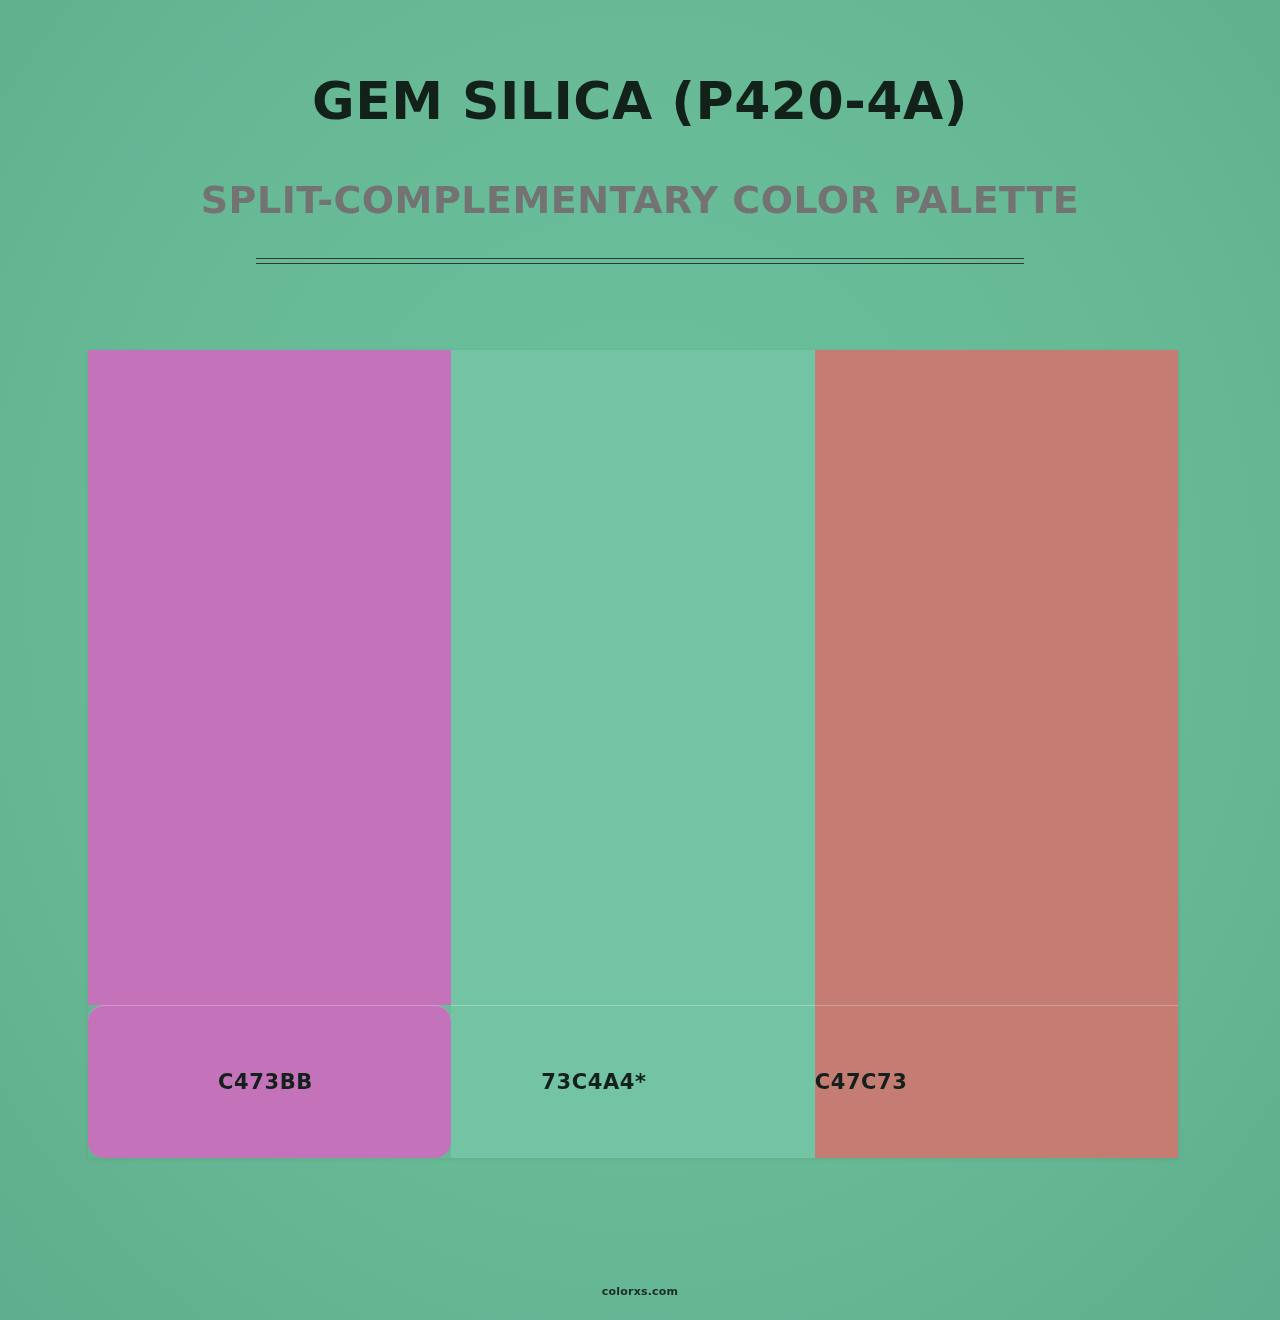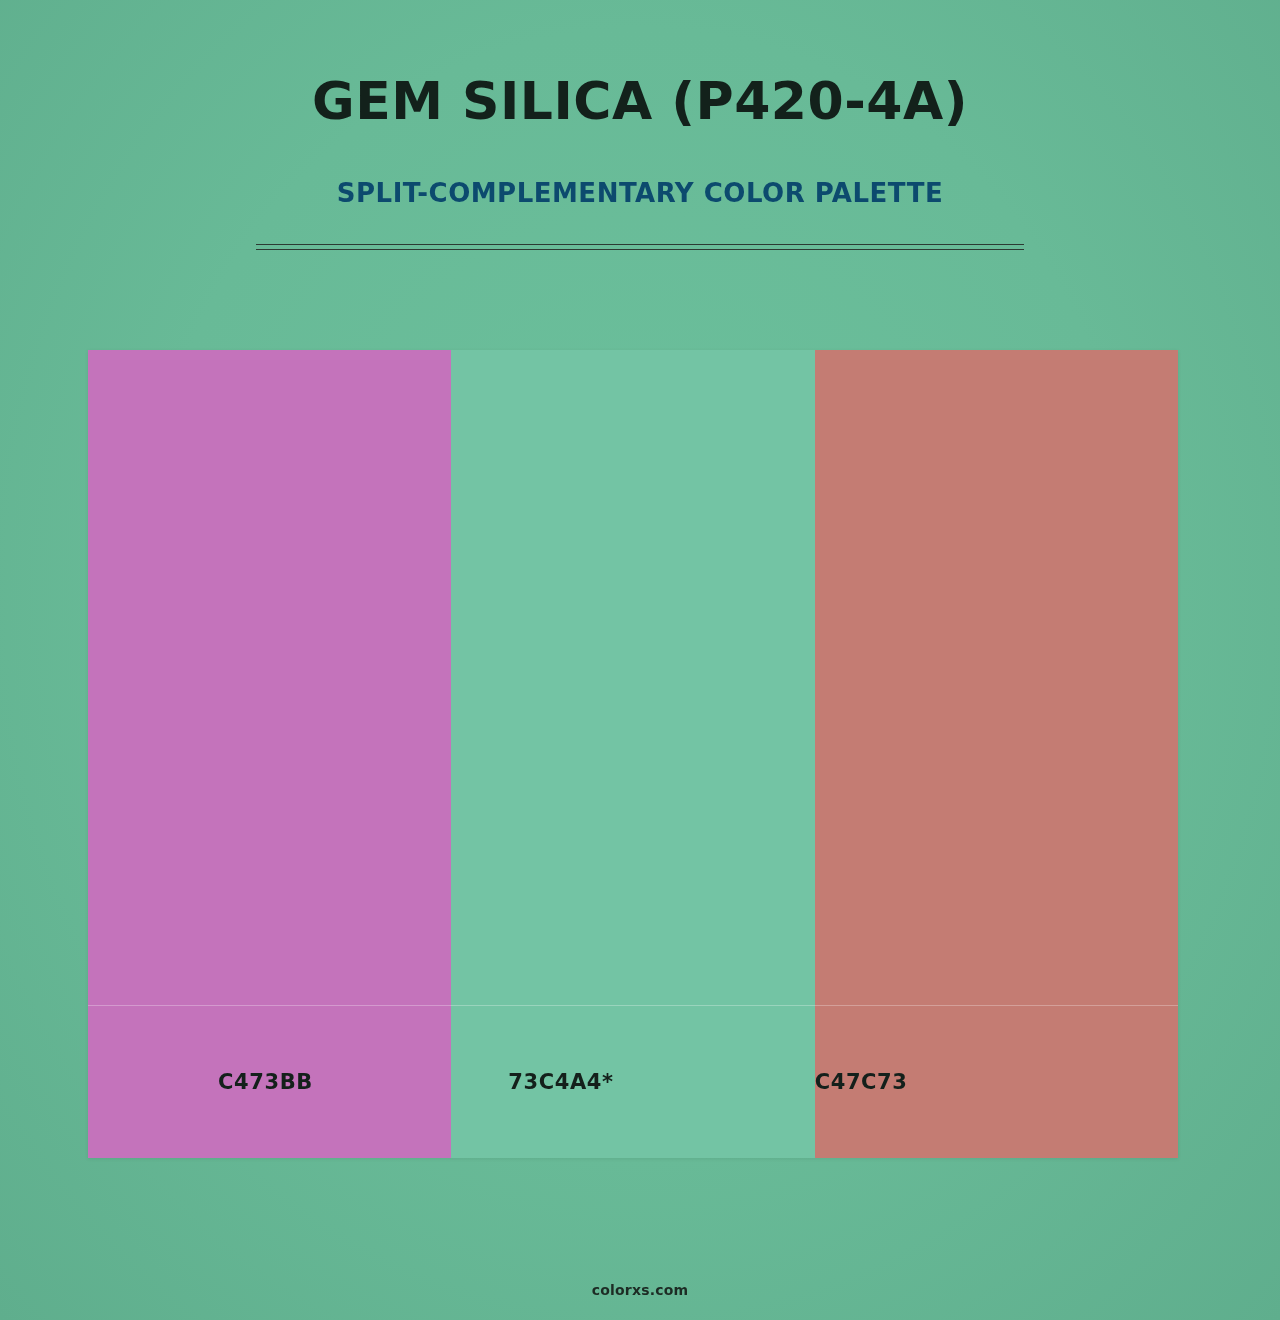--- a/index.html
+++ b/index.html
@@ -25,23 +25,23 @@
   }
   .title {
     font-size: 52px;
     font-weight: 700;
     color: #13211b;
     letter-spacing: 0.5px;
     margin: 0;
     line-height: 1.2;
   }
   .subtitle {
-    font-size: 26px;
+    font-size: 38px;
     font-weight: 600;
-    color: #0c4a6e;
+    color: #737373;
     letter-spacing: 0.5px;
     margin: 0;
     padding-top: 46px;
     line-height: 1.2;
   }
   .divider {
     width: 768px;
     margin: 34px auto 0 auto;
     height: 4px;
     border-top: 1px solid #2c3a33;
@@ -71,30 +71,30 @@
     height: 152px;
     display: flex;
     align-items: center;
     justify-content: center;
     font-size: 21px;
     font-weight: 700;
     color: #14201b;
     letter-spacing: 0.6px;
     border-top: 1px solid rgba(255,255,255,0.28);
   }
-  .swatch:nth-child(1) .swatch-label { justify-content: flex-start; padding-left: 130px; }
-  .swatch:nth-child(2) .swatch-label { justify-content: flex-start; padding-left: 57px; }
+  .swatch:nth-child(1) .swatch-label { justify-content: flex-start; padding-left: 130px; border-radius: 16px; }
+  .swatch:nth-child(2) .swatch-label { justify-content: flex-start; padding-left: 90px; }
   .swatch:nth-child(3) .swatch-label { justify-content: flex-start; }
   .footer {
     position: absolute;
     left: 0;
     right: 0;
     bottom: 22px;
     text-align: center;
-    font-size: 14px;
+    font-size: 11px;
     font-weight: 700;
     color: #1d2b24;
     letter-spacing: 0.2px;
   }
 </style>
 </head>
 <body>
 
 <div class="page">
 

